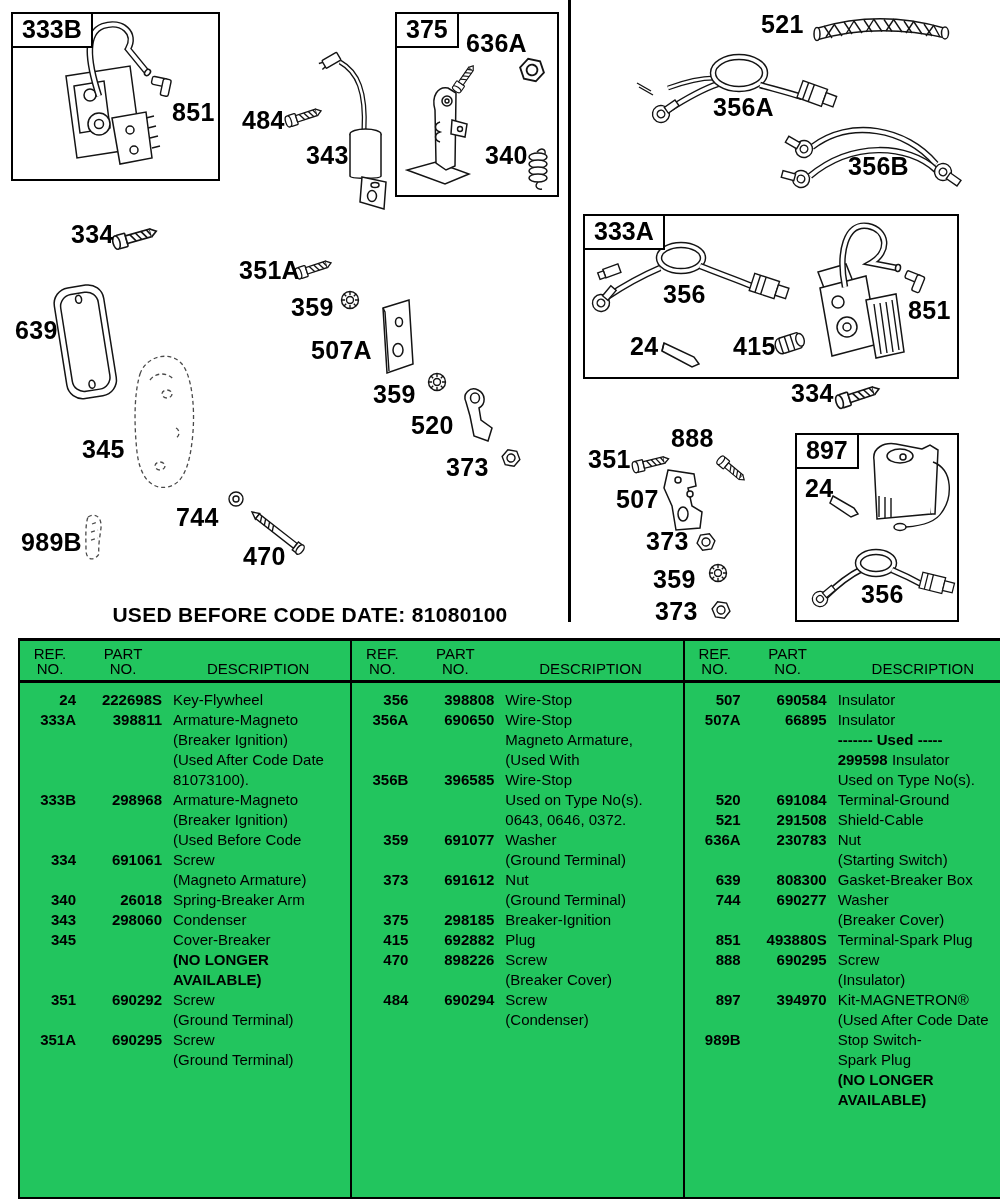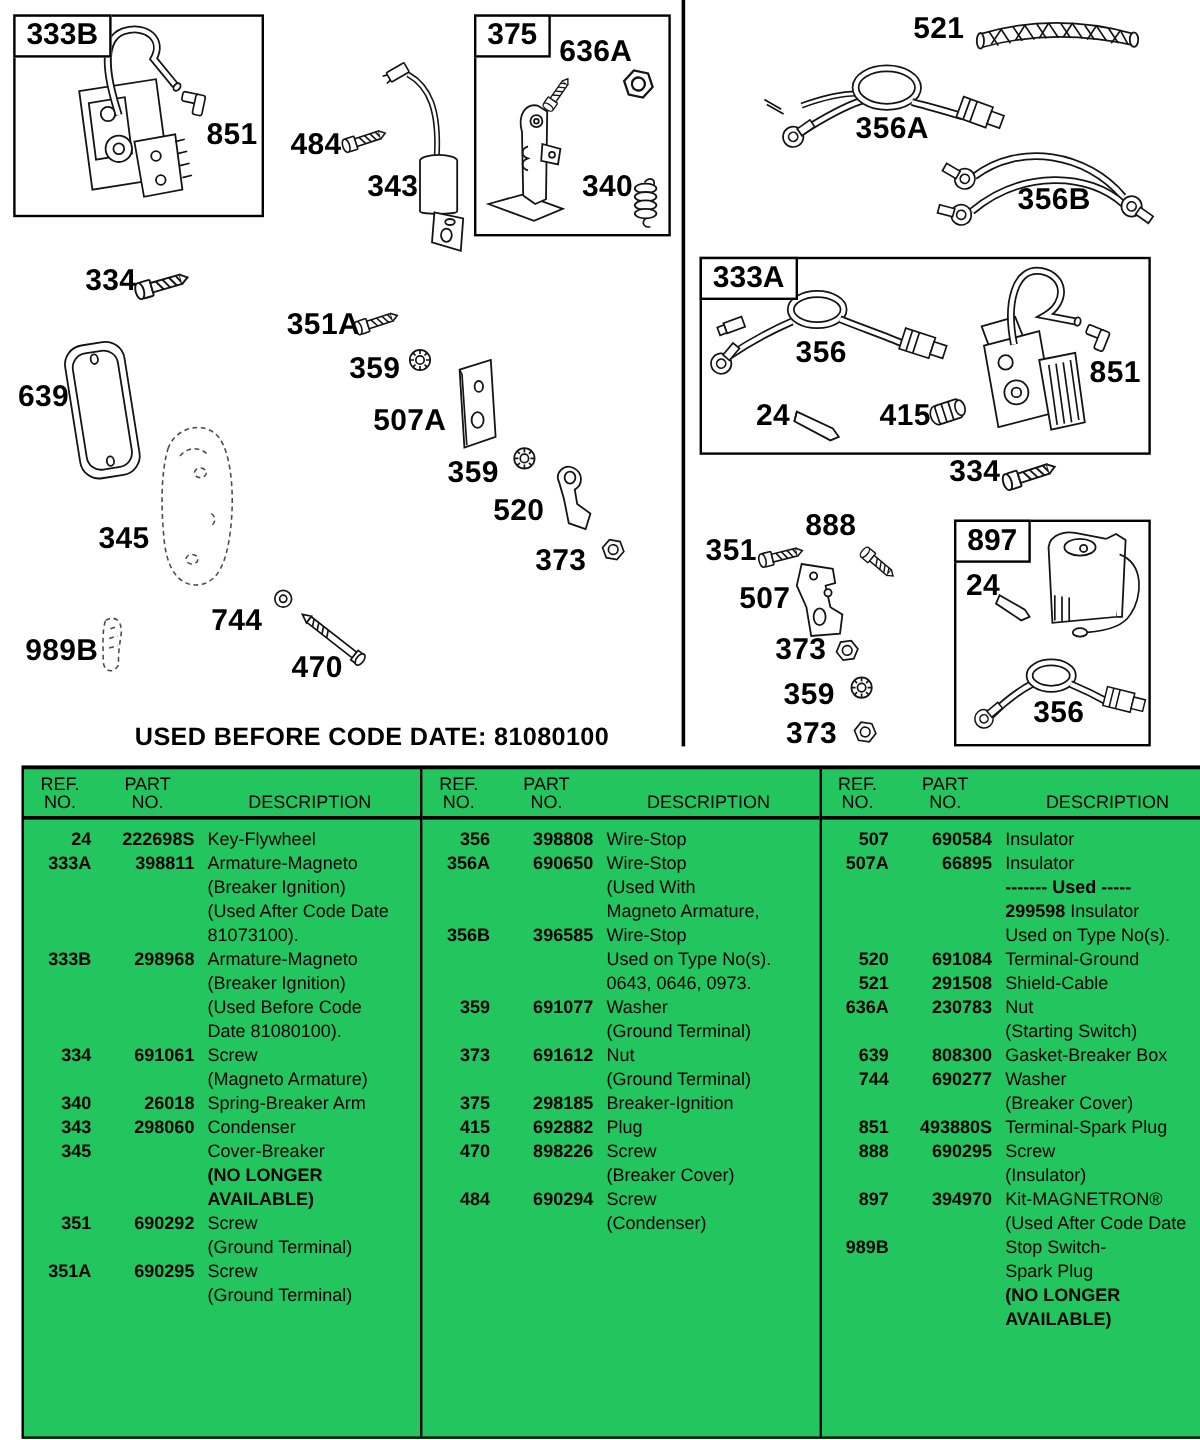--- a/index.html
+++ b/index.html
@@ -425,25 +425,20 @@
           <div class="tc-r"></div>
           <div class="tc-p"></div>
           <div class="tc-d">(Breaker Ignition)</div>
         </div>
         <div class="trow">
           <div class="tc-r"></div>
           <div class="tc-p"></div>
           <div class="tc-d">(Used Before Code</div>
         </div>
         <div class="trow">
-          <div class="tc-r"></div>
-          <div class="tc-p"></div>
-          <div class="tc-d">Date 81080100).</div>
-        </div>
-        <div class="trow">
           <div class="tc-r">334</div>
           <div class="tc-p">691061</div>
           <div class="tc-d">Screw</div>
         </div>
         <div class="trow">
           <div class="tc-r"></div>
           <div class="tc-p"></div>
           <div class="tc-d">(Magneto Armature)</div>
         </div>
         <div class="trow">
@@ -506,41 +501,41 @@
           <div class="tc-d">Wire-Stop</div>
         </div>
         <div class="trow">
           <div class="tc-r">356A</div>
           <div class="tc-p">690650</div>
           <div class="tc-d">Wire-Stop</div>
         </div>
         <div class="trow">
           <div class="tc-r"></div>
           <div class="tc-p"></div>
+          <div class="tc-d">Magneto Armature,</div>
+        </div>
+        <div class="trow">
+          <div class="tc-r"></div>
+          <div class="tc-p"></div>
           <div class="tc-d">(Used With</div>
-        </div>
-        <div class="trow">
-          <div class="tc-r"></div>
-          <div class="tc-p"></div>
-          <div class="tc-d">Magneto Armature,</div>
         </div>
         <div class="trow">
           <div class="tc-r">356B</div>
           <div class="tc-p">396585</div>
           <div class="tc-d">Wire-Stop</div>
         </div>
         <div class="trow">
           <div class="tc-r"></div>
           <div class="tc-p"></div>
           <div class="tc-d">Used on Type No(s).</div>
         </div>
         <div class="trow">
           <div class="tc-r"></div>
           <div class="tc-p"></div>
-          <div class="tc-d">0643, 0646, 0973.</div>
+          <div class="tc-d">0643, 0646, 0372.</div>
         </div>
         <div class="trow">
           <div class="tc-r">359</div>
           <div class="tc-p">691077</div>
           <div class="tc-d">Washer</div>
         </div>
         <div class="trow">
           <div class="tc-r"></div>
           <div class="tc-p"></div>
           <div class="tc-d">(Ground Terminal)</div>

